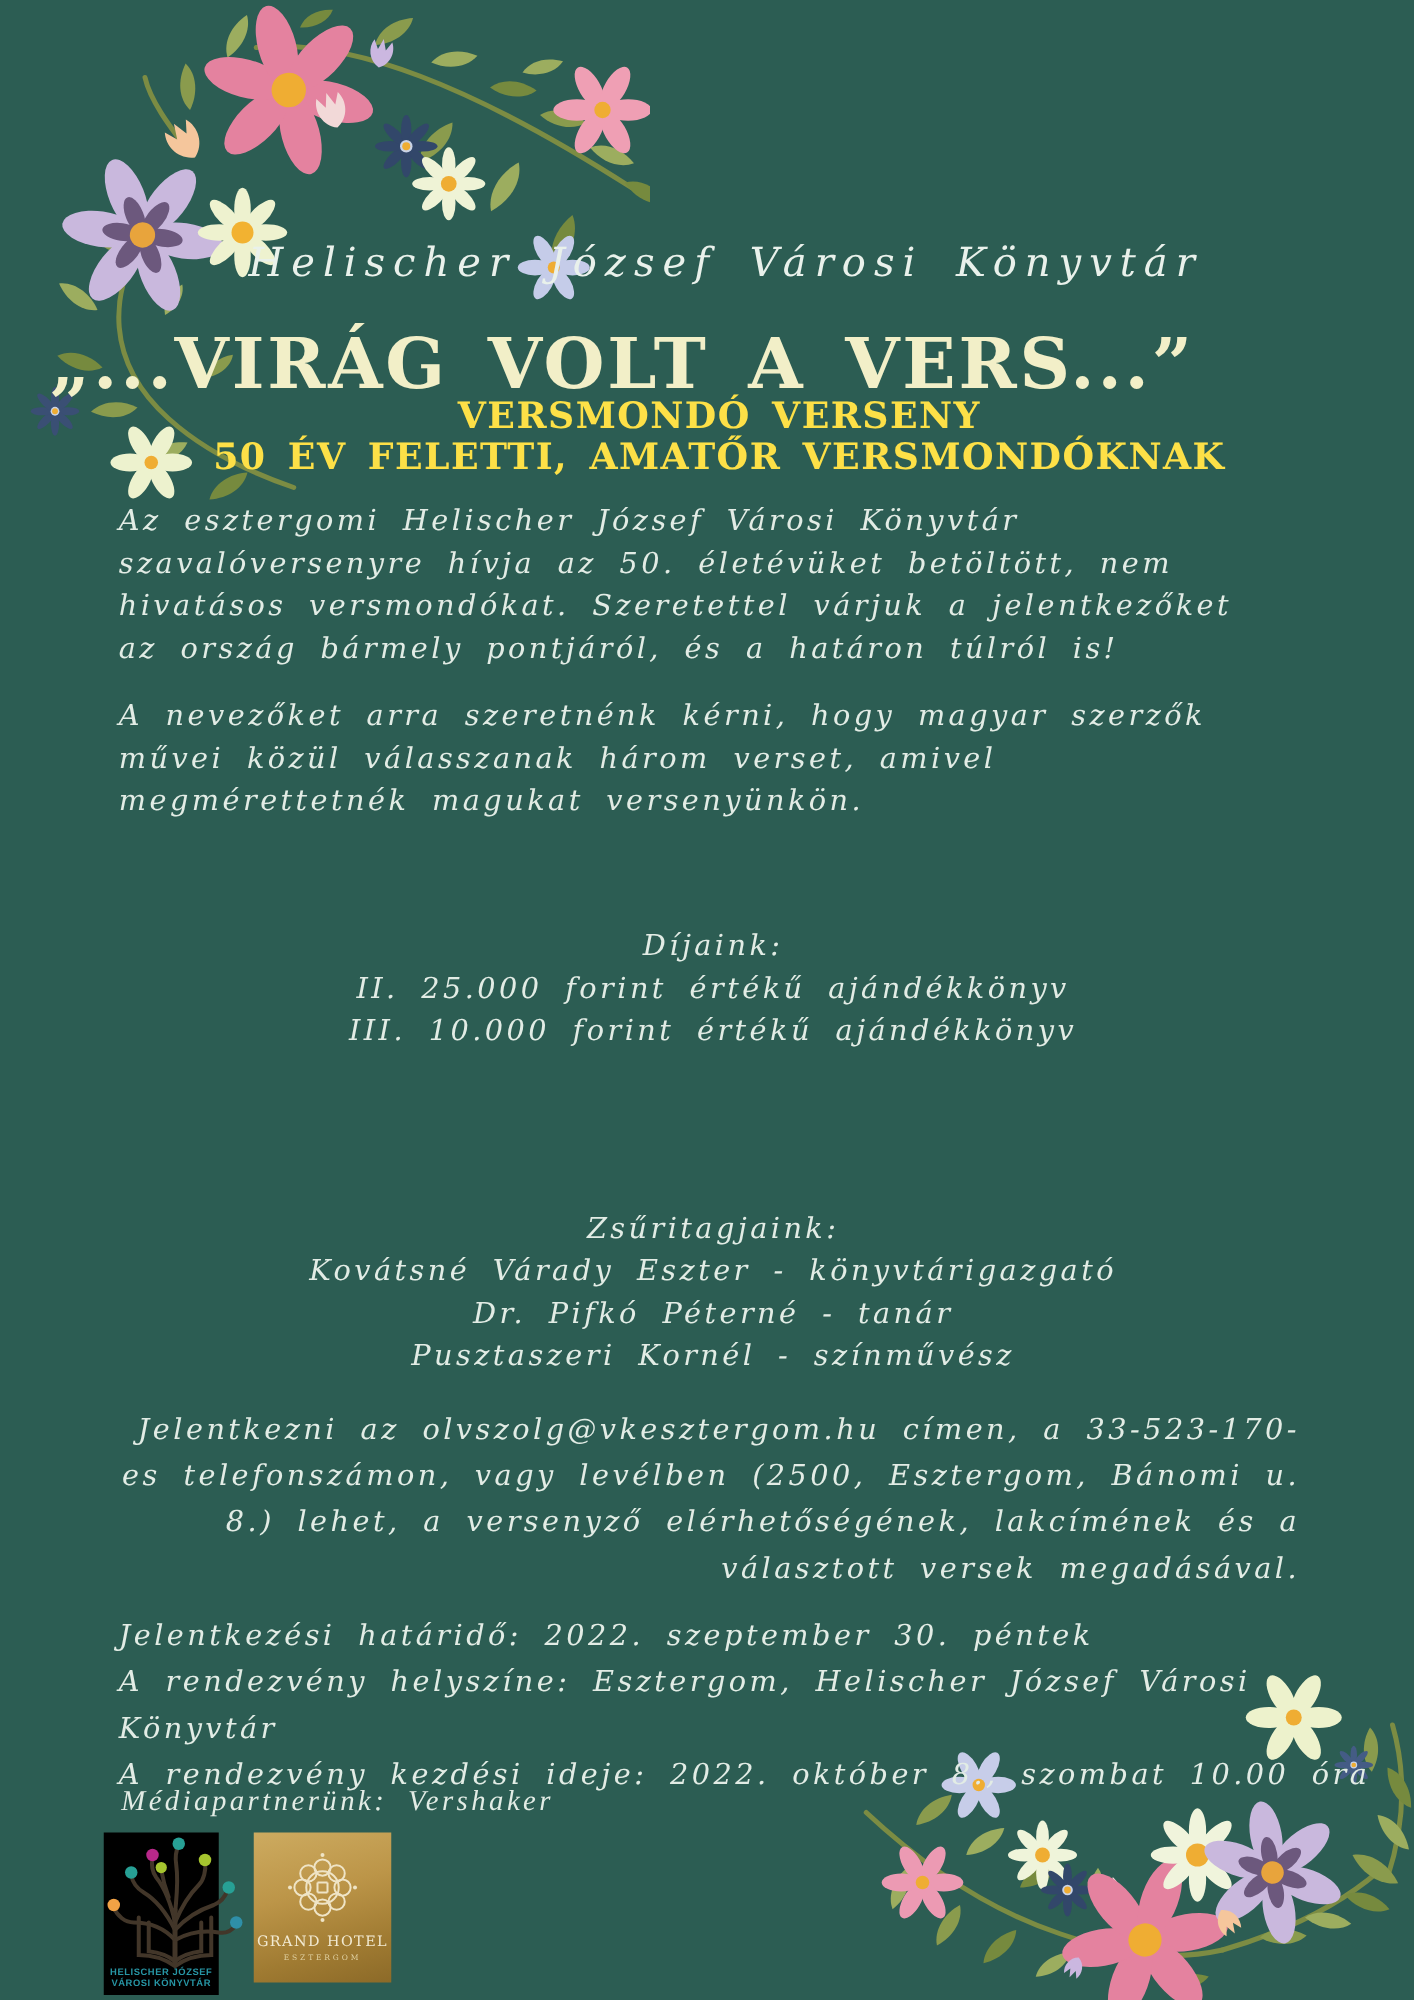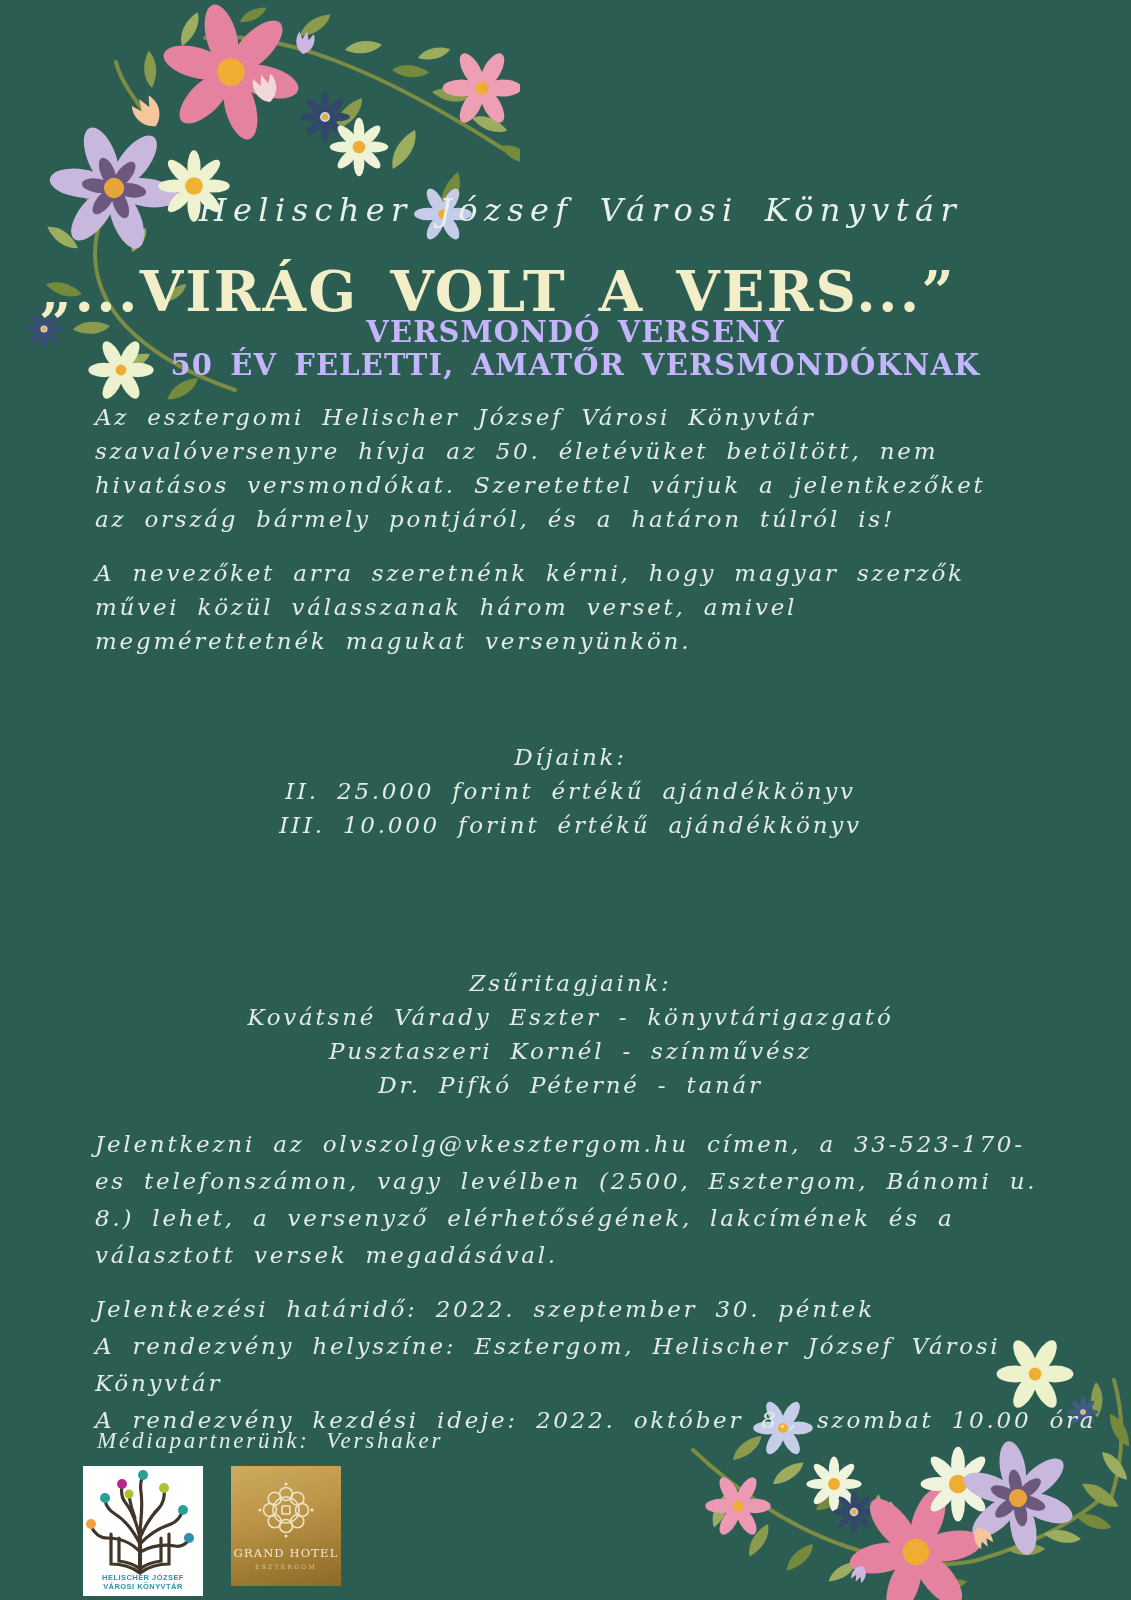--- a/index.html
+++ b/index.html
@@ -15,40 +15,40 @@
     font-style:italic;font-size:32px;letter-spacing:0.20em;word-spacing:0.30em;
     color:#E9F1EB;
   }
   .title{
     top:258px;left:40px;right:0;text-align:left;
     font-weight:bold;font-size:56px;letter-spacing:0.04em;word-spacing:0.18em;
     color:#F2EFC8;
   }
   .sub{
     font-weight:bold;font-size:29px;letter-spacing:0.04em;word-spacing:0.20em;
-    color:#c4b5fd;text-align:center;left:20px;right:0;
+    color:#fde047;text-align:center;left:20px;right:0;
   }
   .sub1{top:315px;}
   .sub2{top:348px;}
   .body-text{
     font-style:italic;font-size:23px;line-height:34px;
     letter-spacing:0.12em;word-spacing:0.35em;color:#E2ECE5;
   }
   .p1{top:400px;left:95px;width:925px;}
   .p2{top:556px;left:95px;width:925px;}
   .prizes{top:740px;left:10px;right:0;text-align:center;}
   .prizes .h, .jury .h{margin-bottom:0;}
   .prizes .item{margin:0 auto;max-width:940px;}
   .jury{top:966px;left:10px;right:0;text-align:center;}
-  .contact{top:1126px;left:95px;width:945px;line-height:37px;}
+  .contact{top:1126px;left:95px;width:945px;line-height:37px;text-align:right;}
   .details{top:1291px;left:95px;width:1010px;line-height:37px;}
   .media{top:1424px;left:97px;width:900px;font-family:Liberation Serif, serif;}
   .logos{top:1466px;left:83px;display:flex;gap:28px;}
   .logo-library{
-    width:120px;height:130px;background:#ffffff;position:relative;
+    width:92px;height:130px;background:#000000;position:relative;
   }
   .lib-text{
     position:absolute;left:0;right:0;bottom:5px;text-align:center;
     font-family:"Liberation Sans", sans-serif;
     font-size:7.5px;font-weight:bold;color:#2795A4;letter-spacing:0.06em;line-height:9px;
   }
   .logo-hotel{
     width:110px;height:120px;position:relative;
     background:linear-gradient(165deg,#CDAB60 0%,#BC9548 40%,#A07B32 75%,#8C6A28 100%);
   }
@@ -266,22 +266,22 @@
 
 <div class="abs body-text prizes">
   <div class="h">Díjaink:</div>
   <div class="item">II. 25.000 forint értékű ajándékkönyv</div>
   <div class="item">III. 10.000 forint értékű ajándékkönyv</div>
 </div>
 
 <div class="abs body-text jury">
   <div class="h">Zsűritagjaink:</div>
   <div>Kovátsné Várady Eszter - könyvtárigazgató</div>
+  <div>Dr. Pifkó Péterné - tanár</div>
   <div>Pusztaszeri Kornél - színművész</div>
-  <div>Dr. Pifkó Péterné - tanár</div>
 </div>
 
 <div class="abs body-text contact">Jelentkezni az olvszolg@vkesztergom.hu címen, a 33-523-170-es telefonszámon, vagy levélben (2500, Esztergom, Bánomi u. 8.) lehet, a versenyző elérhetőségének, lakcímének és a választott versek megadásával.</div>
 
 <div class="abs body-text details">
   <div>Jelentkezési határidő: 2022. szeptember 30. péntek</div>
   <div>A rendezvény helyszíne: Esztergom, Helischer József Városi Könyvtár</div>
   <div>A rendezvény kezdési ideje: 2022. október 8., szombat 10.00 óra</div>
 </div>
 

